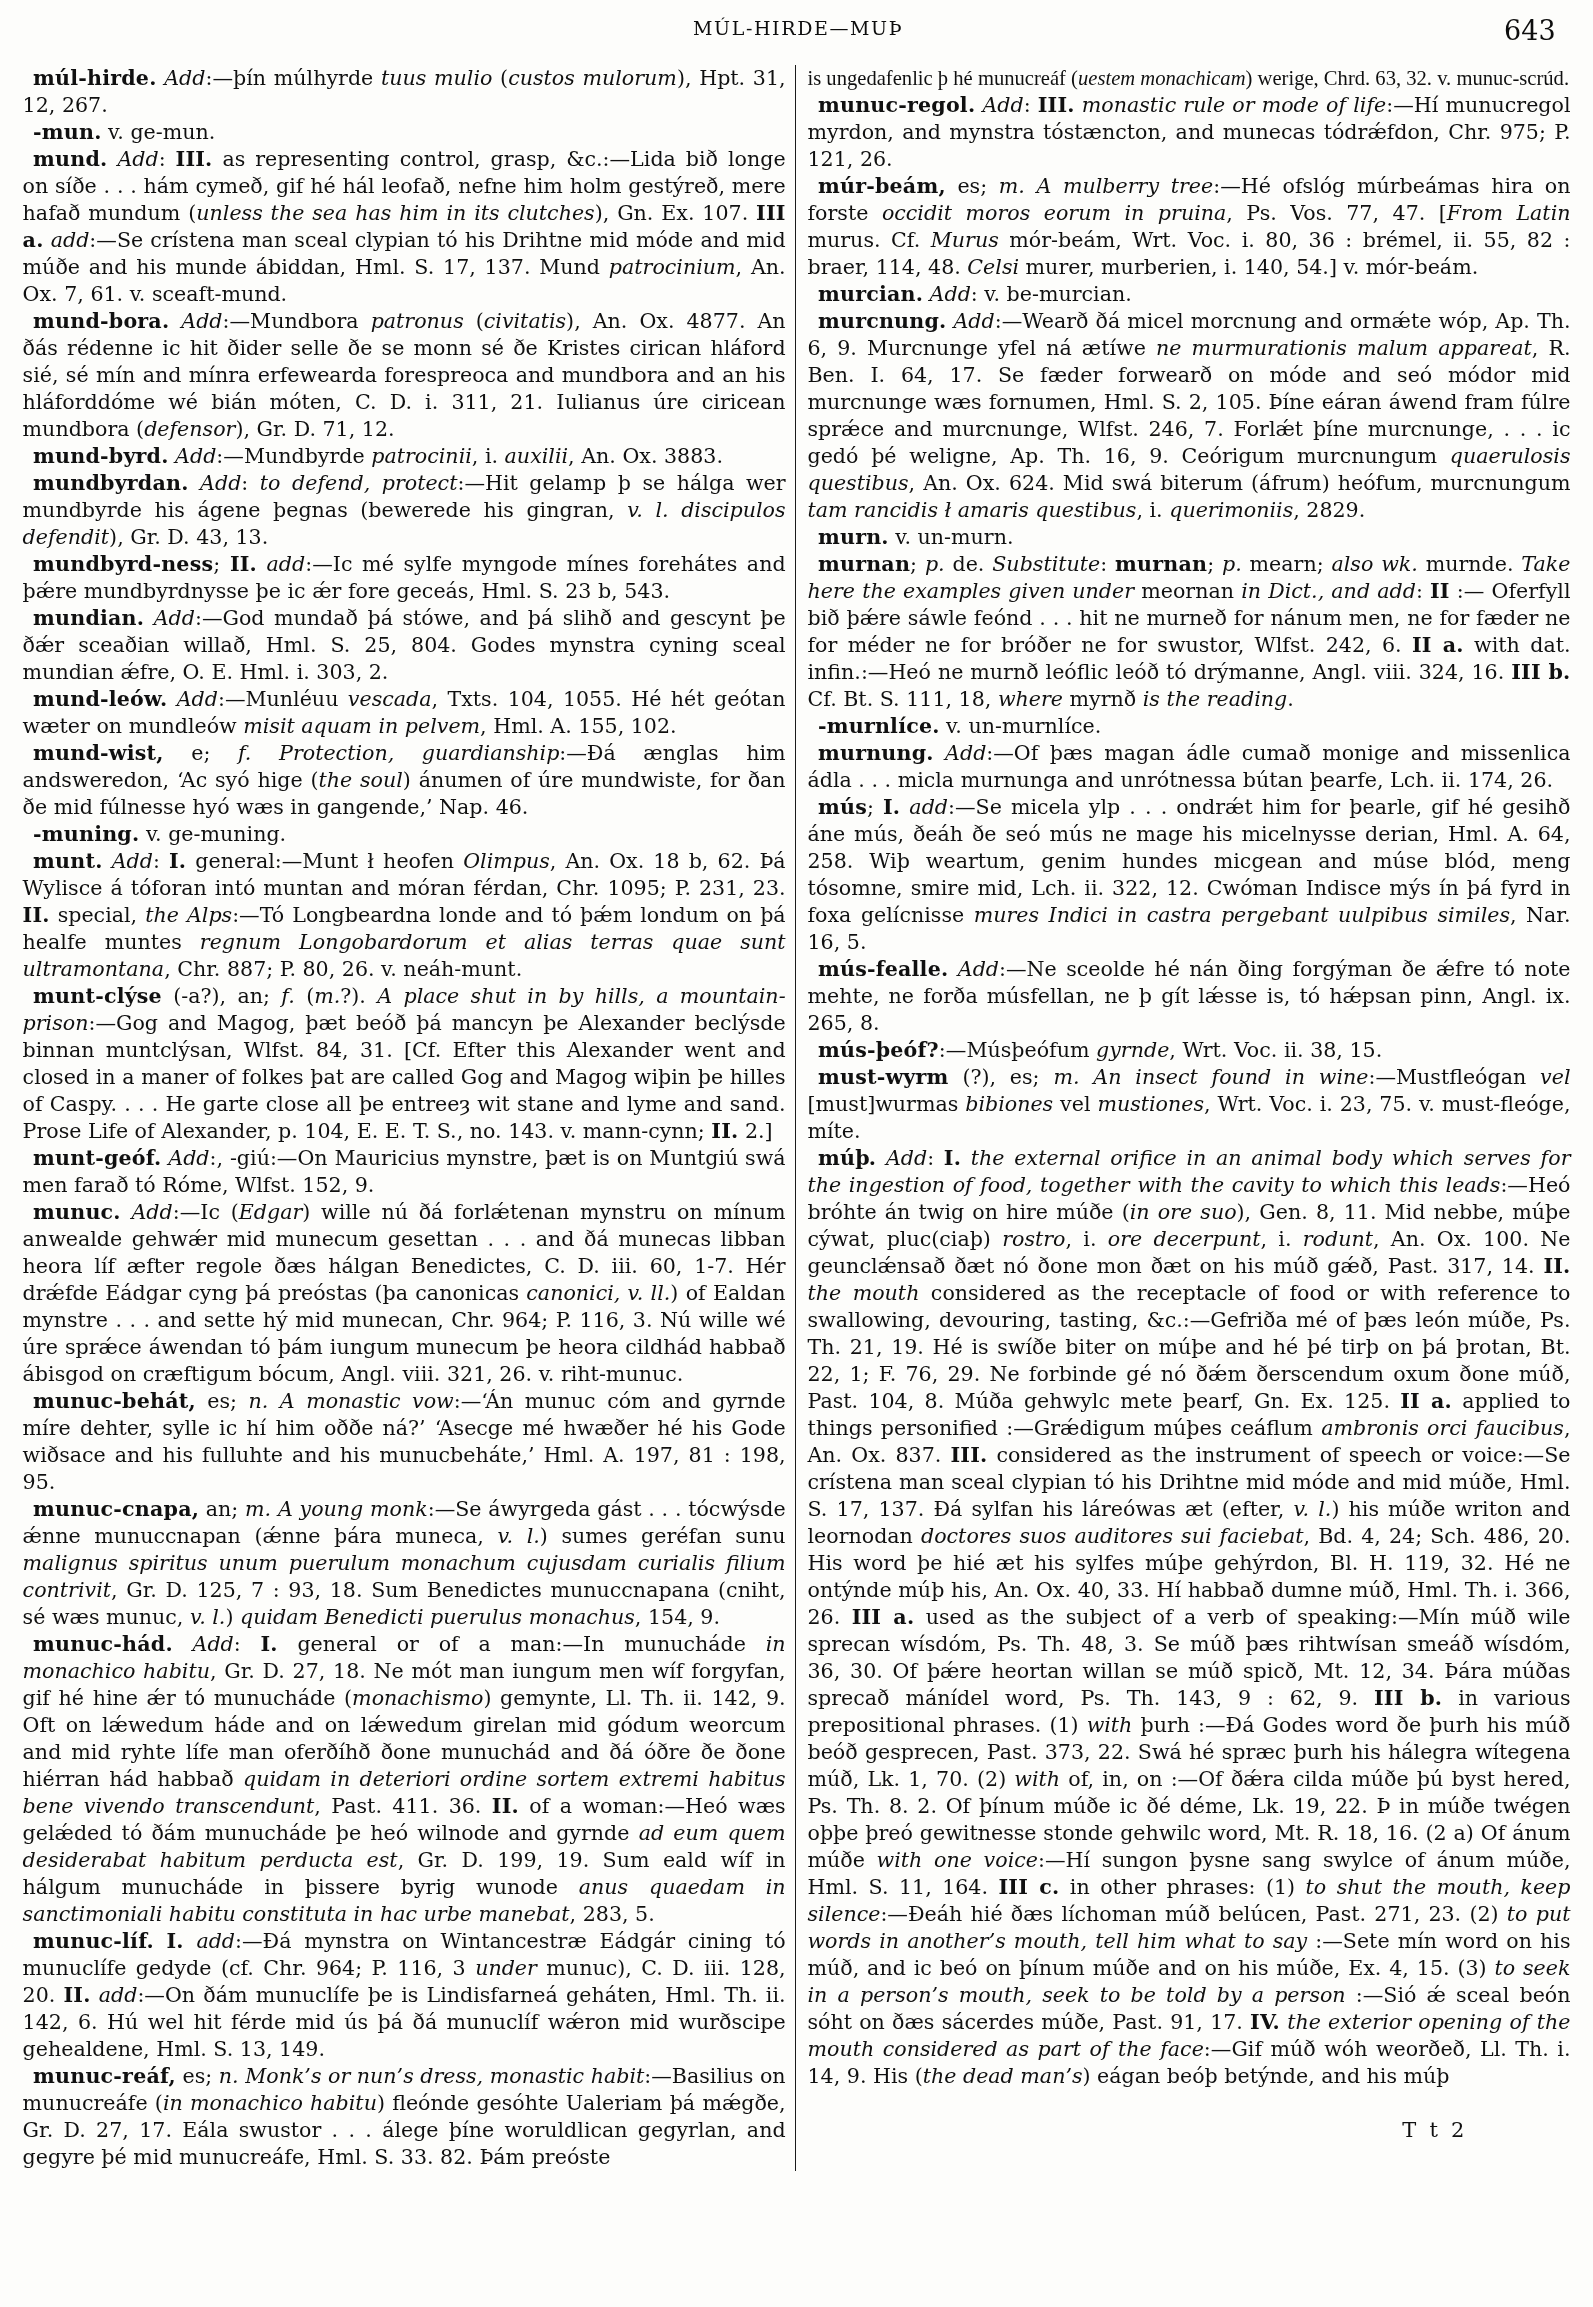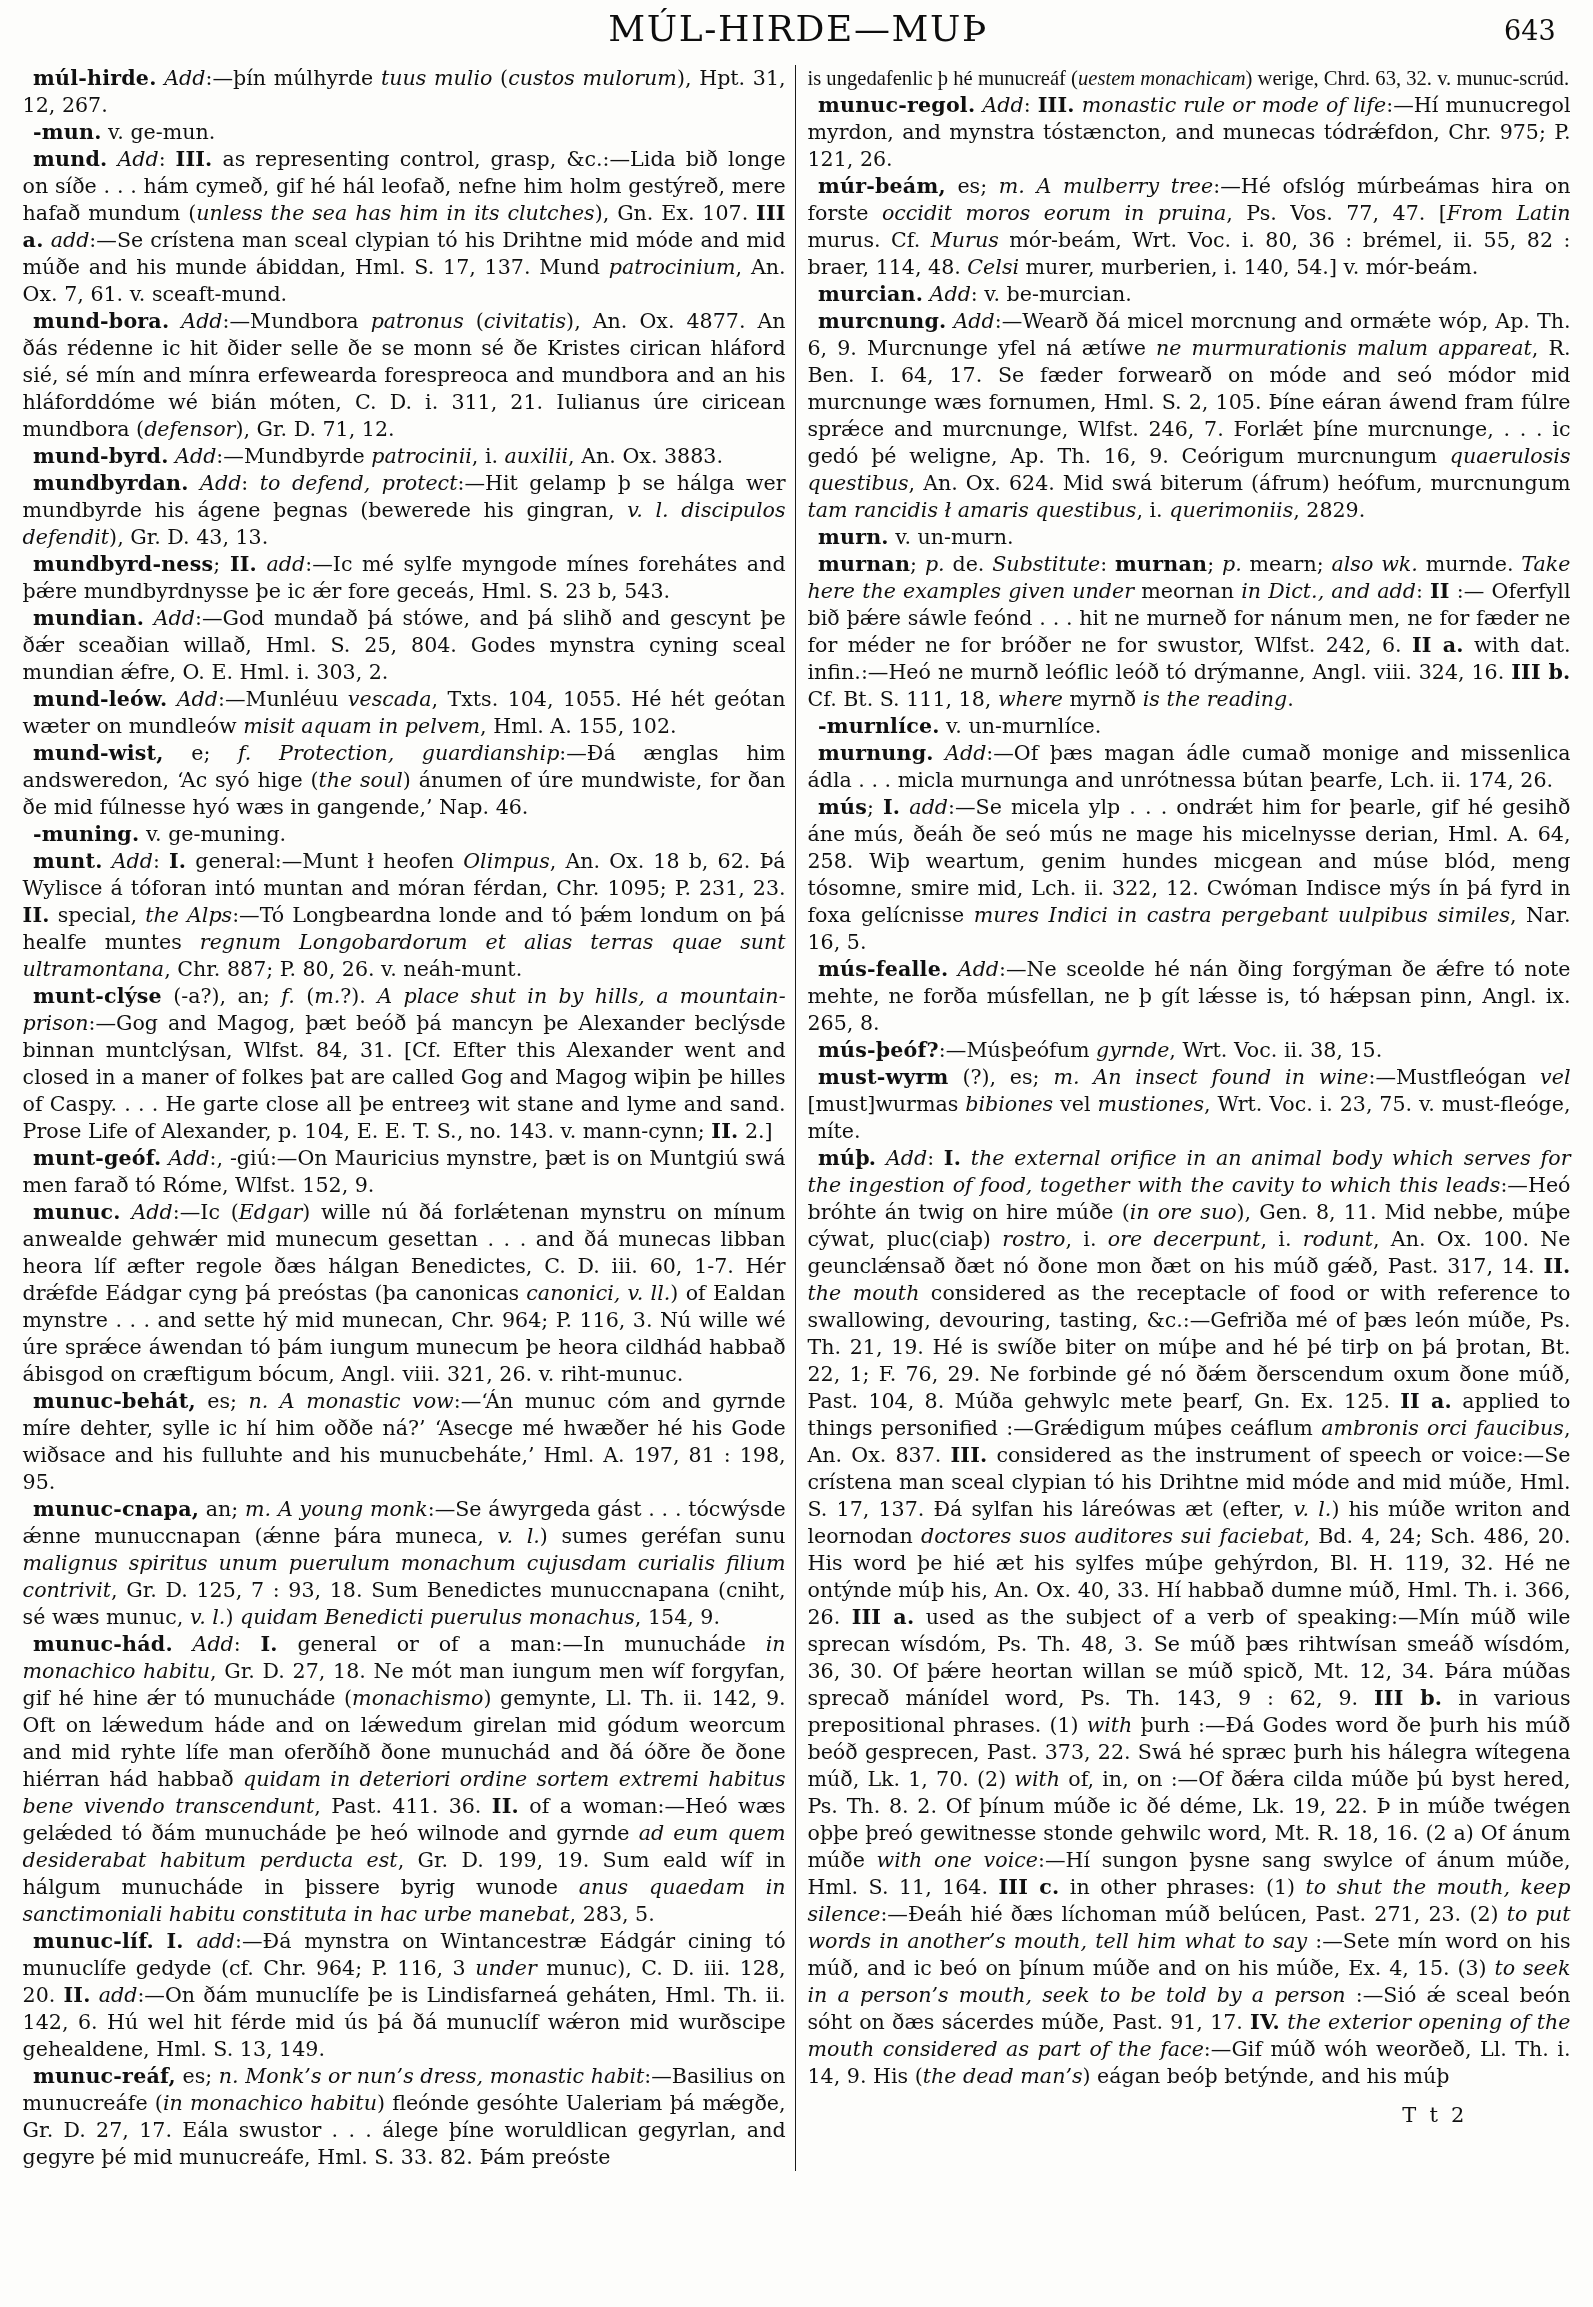--- a/index.html
+++ b/index.html
@@ -18,21 +18,21 @@
     padding: 11.3px 19.4px 0 22.6px;
     overflow: hidden;
   }
   .page-header {
     position: relative;
     height: 42px;
     margin-bottom: 11.3px;
   }
   .page-title {
     text-align: center;
-    font-size: 36px;
+    font-size: 19px;
     line-height: 35px;
     letter-spacing: 1.6px;
     font-weight: 400;
   }
   .page-number {
     position: absolute;
     top: 1.6px;
     right: 18px;
     font-size: 27px;
     line-height: 35px;
@@ -61,21 +61,21 @@
   }
   .entry.cont {
     text-indent: 0;
     font-family: Liberation Serif, serif;
   }
   .entry b {
     font-weight: 700;
     letter-spacing: 0.2px;
   }
   .signature {
-    margin-top: 12px;
+    margin-top: 27px;
     text-align: right;
     padding-right: 103px;
     font-size: 21px;
     letter-spacing: 3.2px;
   }
 </style>
 </head>
 <body>
 
 <div class="page">

